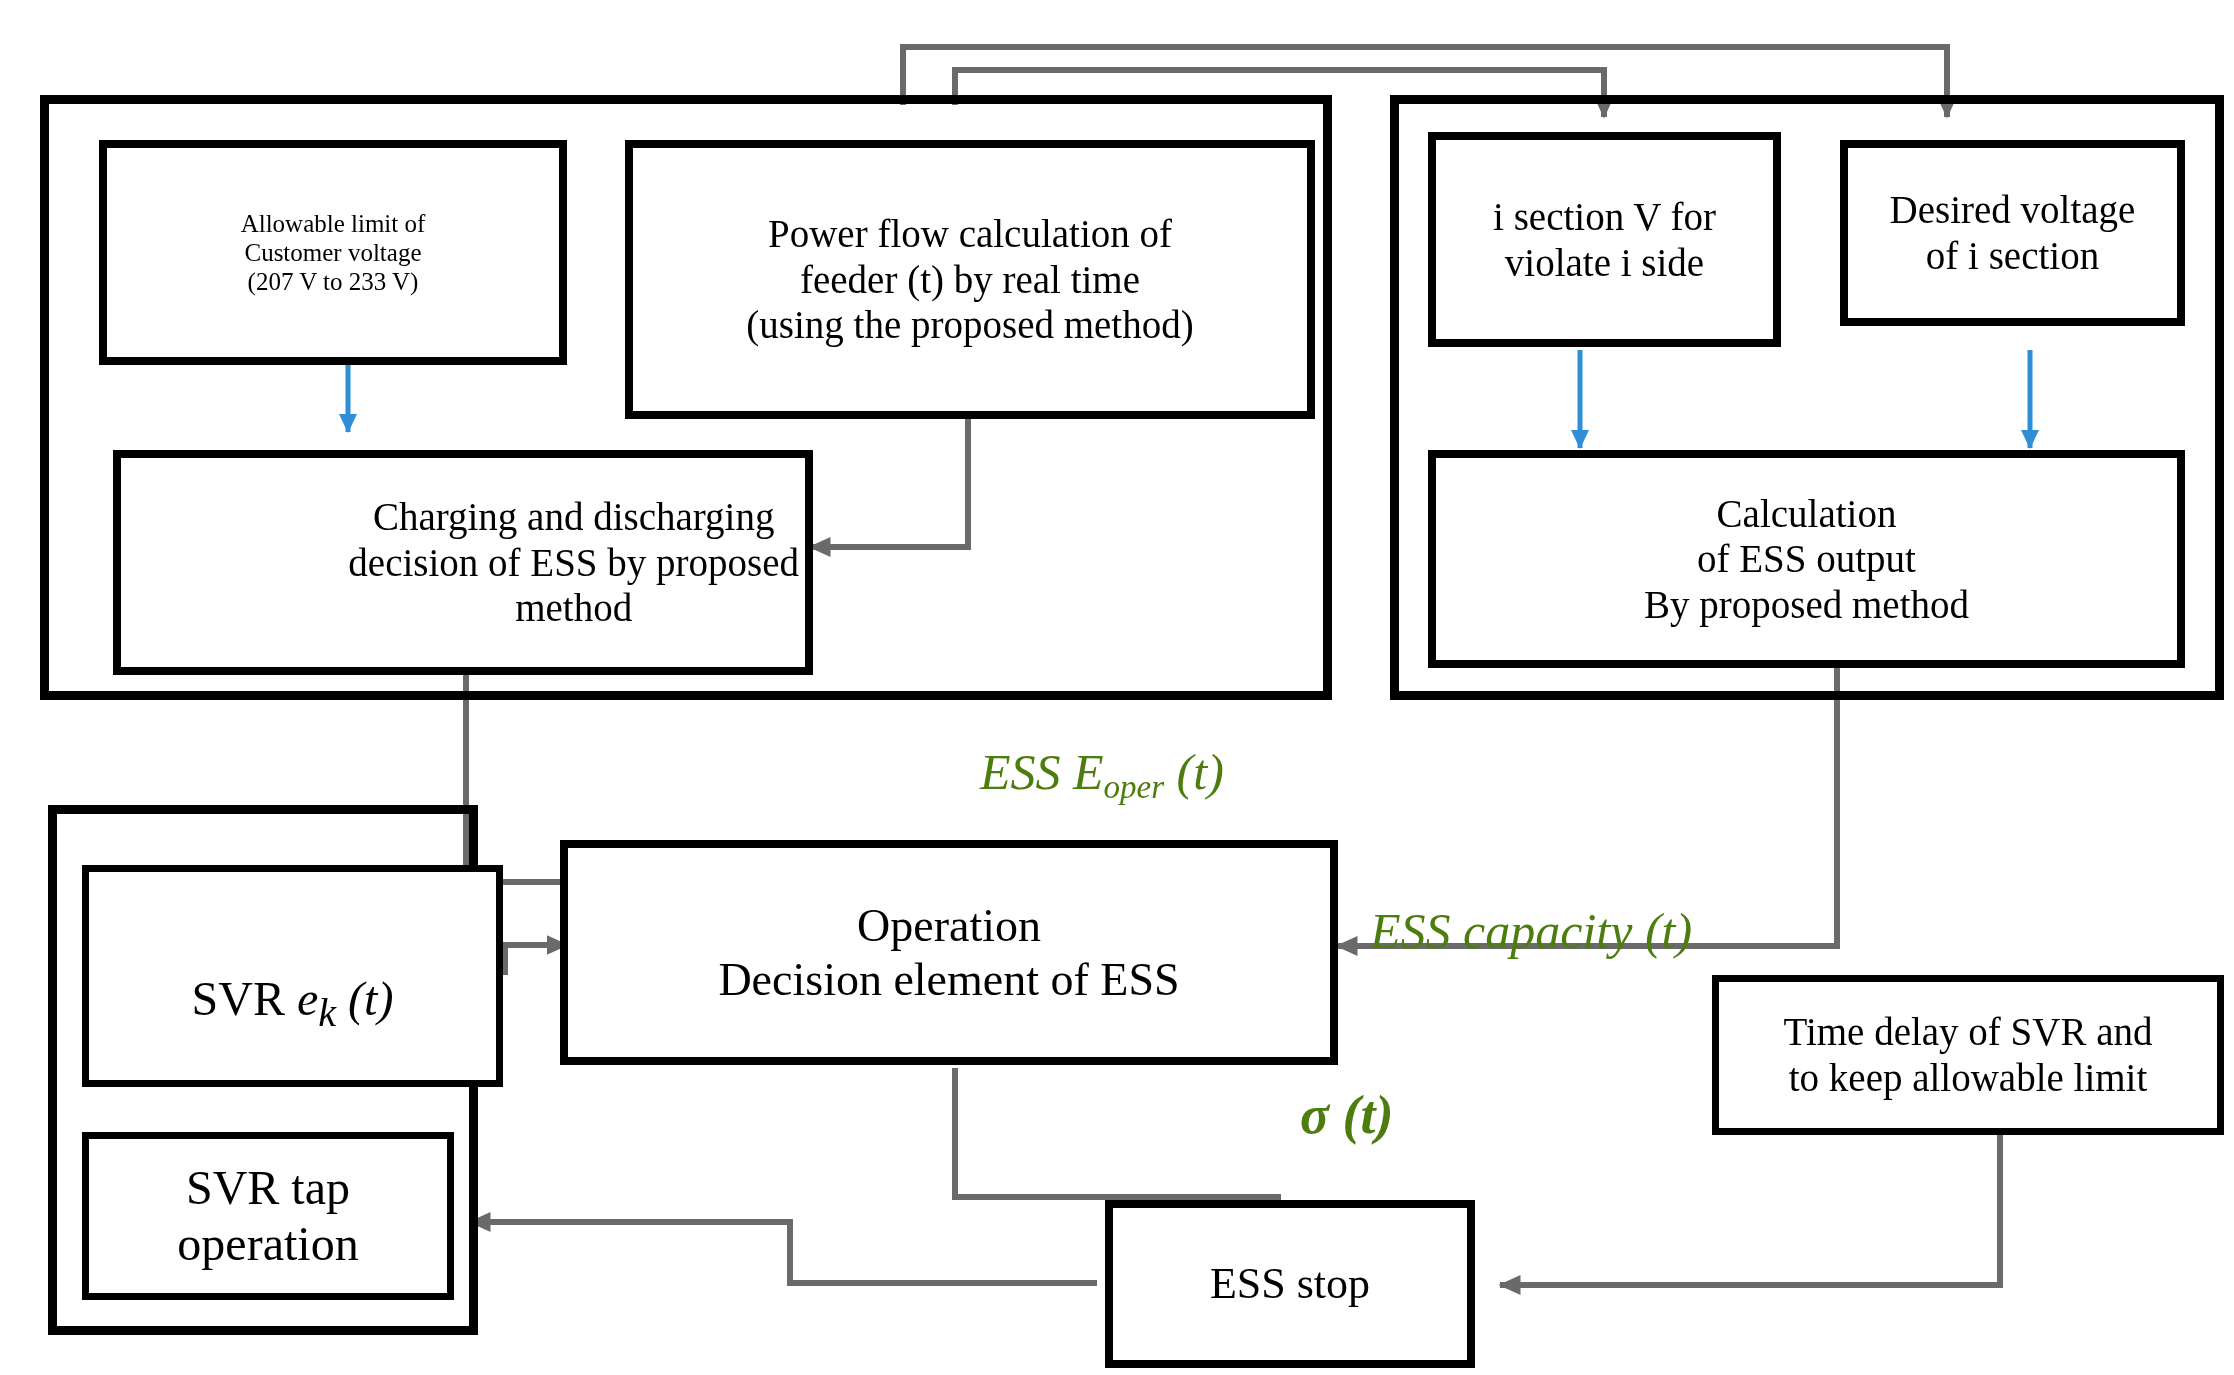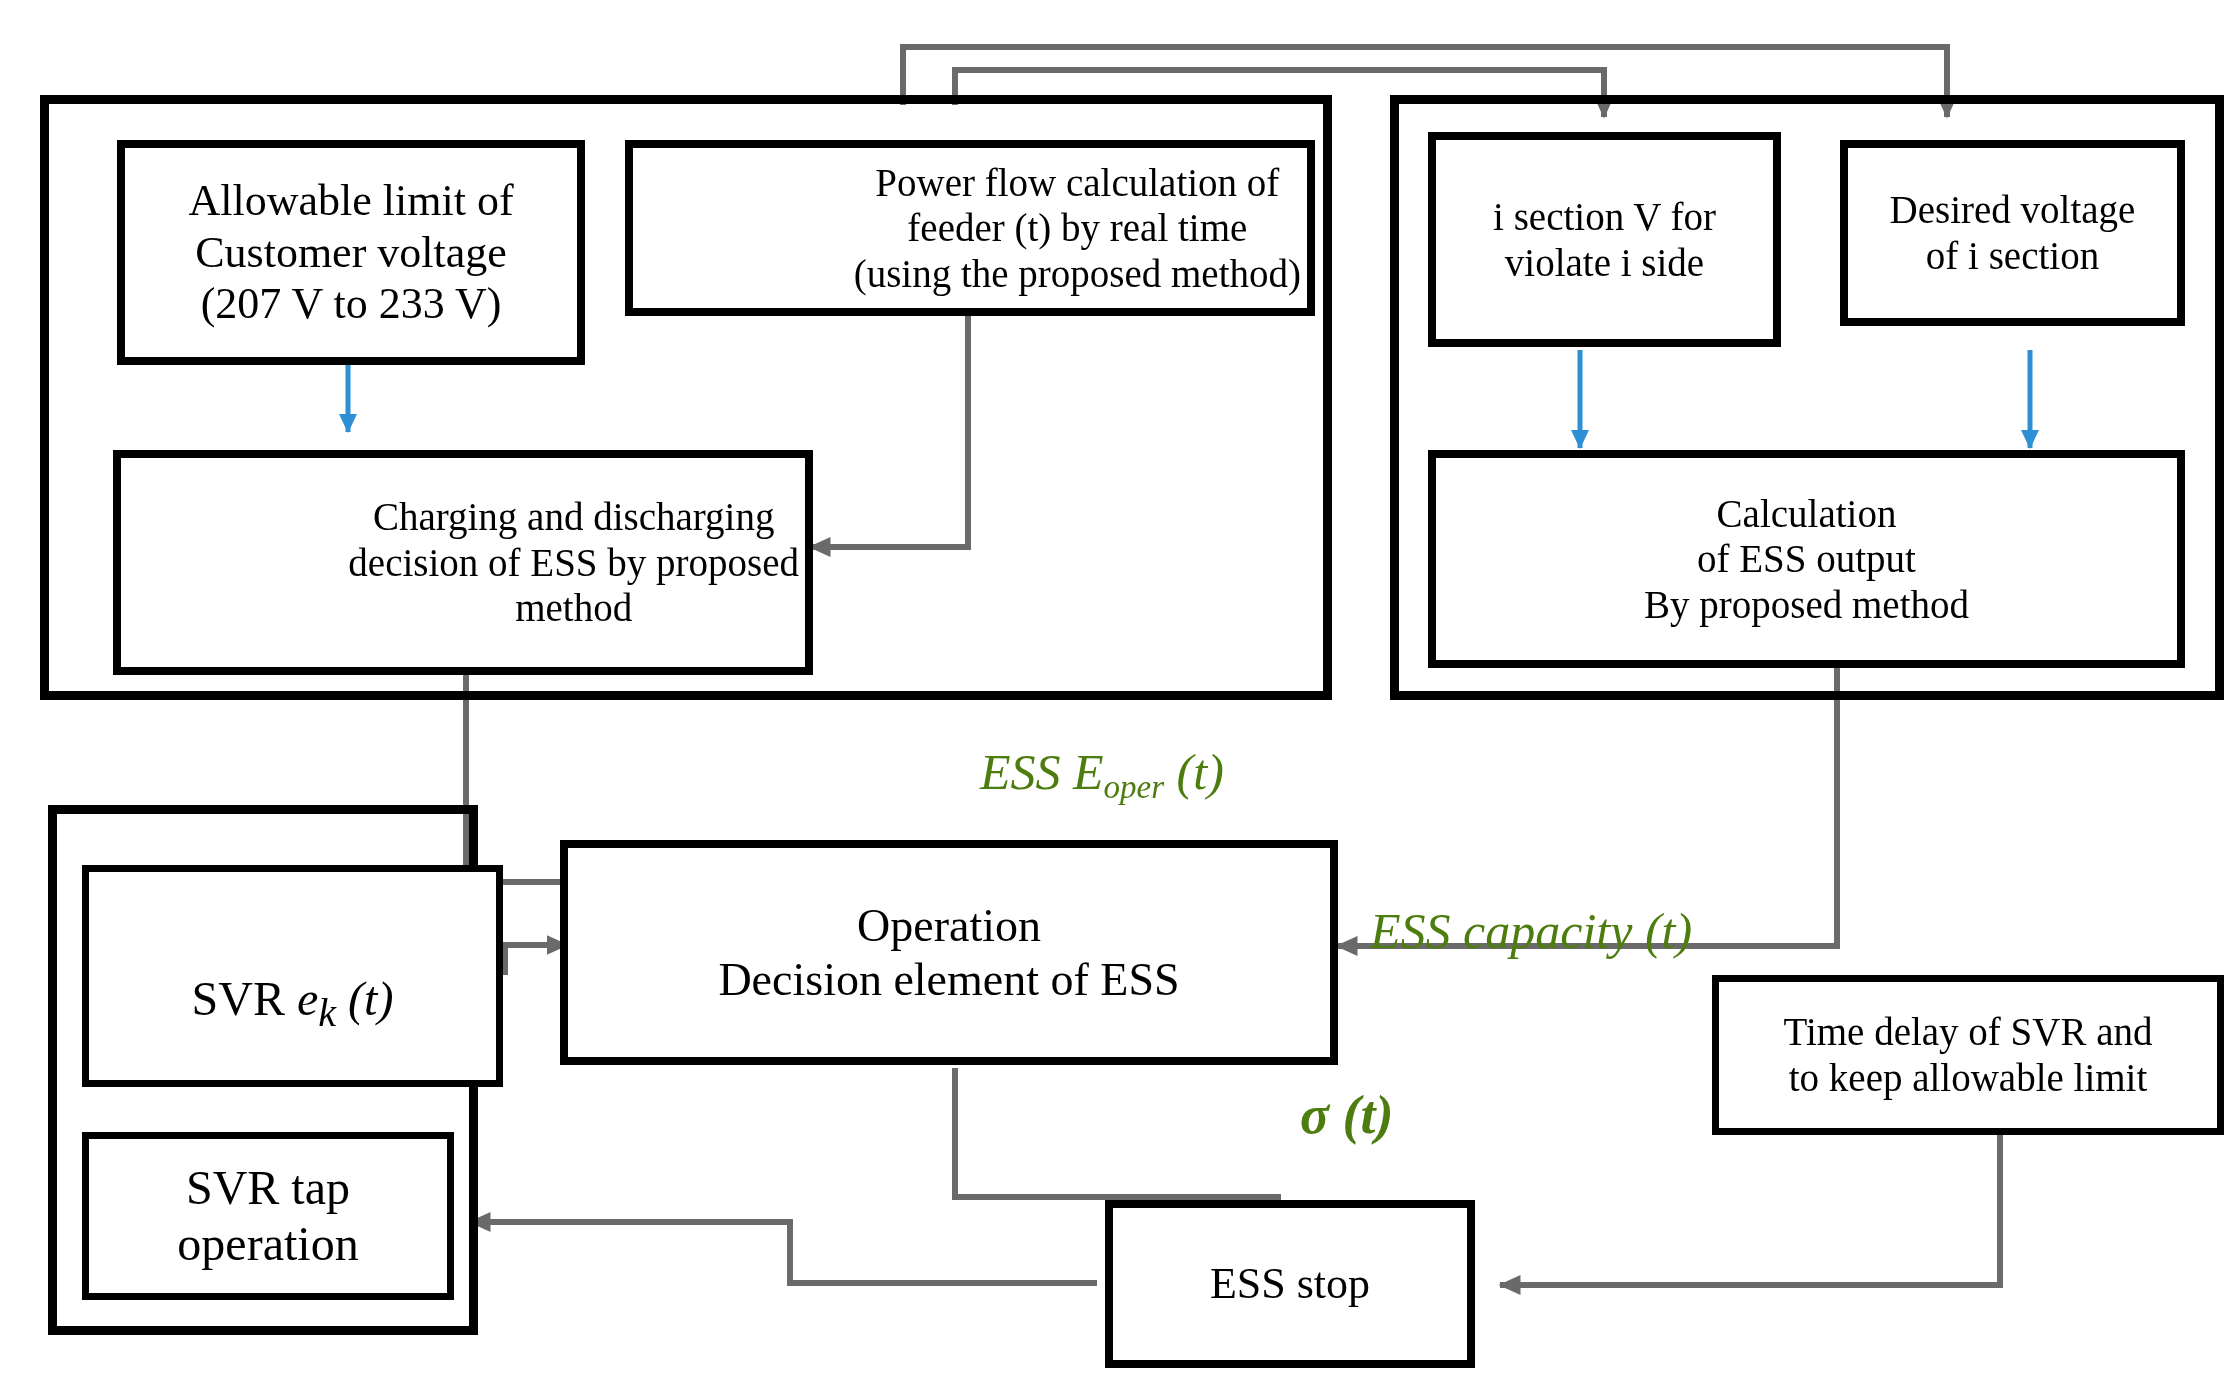--- a/index.html
+++ b/index.html
@@ -116,27 +116,27 @@
       <path d="M 2030,350 L 2030,448" marker-end="url(#arrowBlue)"></path>
     </g>
   </svg>
 
   <div class="group-box" style="left:40px; top:95px; width:1292px; height:605px;"></div>
 
   <div class="group-box" style="left:1390px; top:95px; width:834px; height:605px;"></div>
 
   <div class="group-box" style="left:48px; top:805px; width:430px; height:530px;"></div>
 
-  <div class="node" style="left:117px; top:140px; width:468px; height:225px; font-size:44px;">
+  <div class="node" style="left:99px; top:140px; width:468px; height:225px; font-size:25px;">
     <span class="txt">Allowable limit of
 Customer voltage
 (207 V to 233 V)</span>
   </div>
 
-  <div class="node" style="left:625px; top:140px; width:690px; height:176px; font-size:39px;justify-content:flex-end;">
+  <div class="node" style="left:625px; top:140px; width:690px; height:279px; font-size:39px;">
     <span class="txt">Power flow calculation of
 feeder (t) by real time
 (using the proposed method)</span>
   </div>
 
   <div class="node" style="left:113px; top:450px; width:700px; height:225px; font-size:39px;justify-content:flex-end;">
     <span class="txt">Charging and discharging
 decision of ESS by proposed
 method</span>
   </div>

